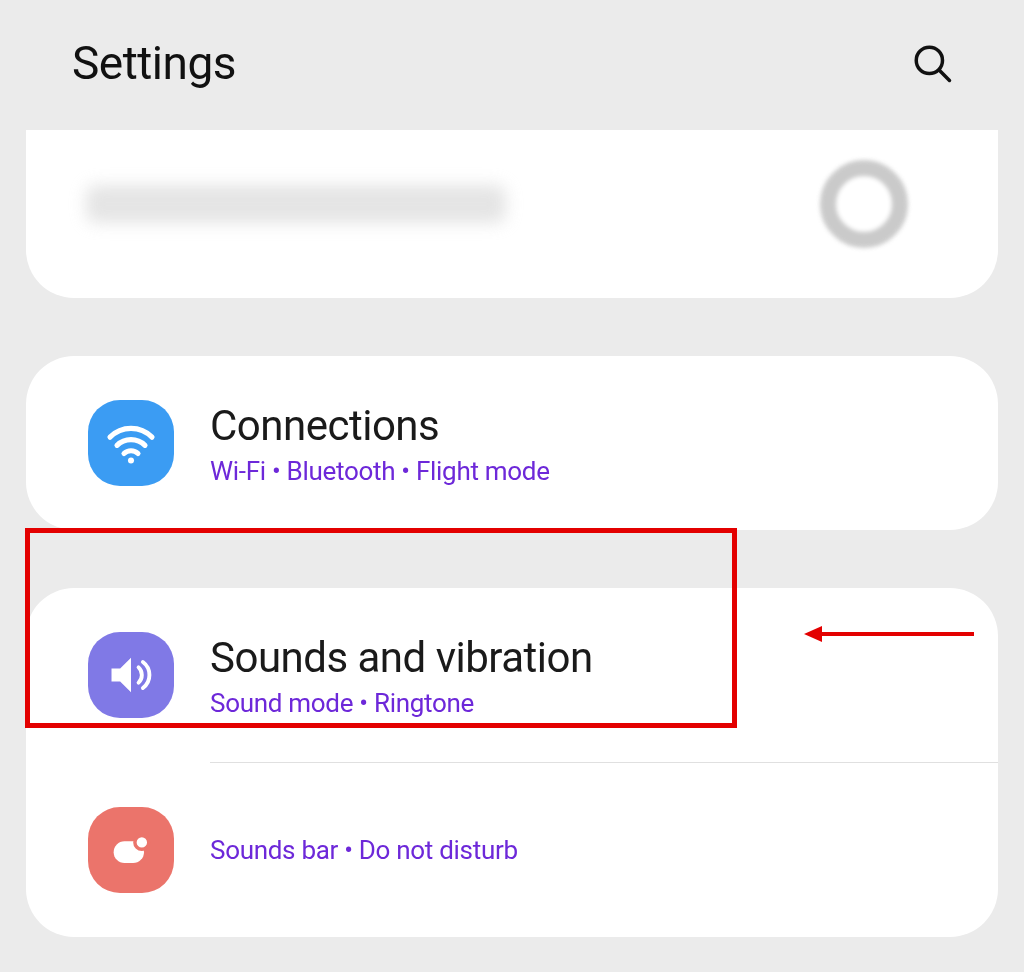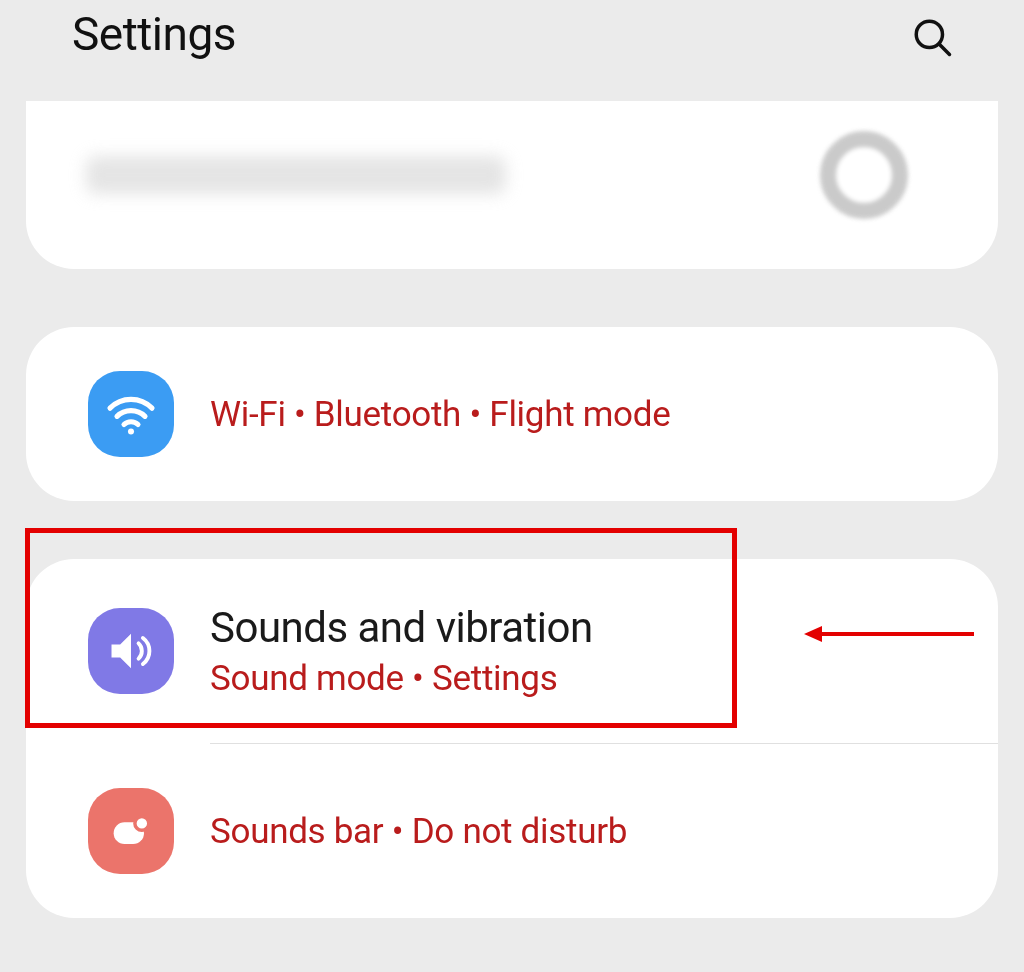--- a/index.html
+++ b/index.html
@@ -10,23 +10,23 @@
   body {
     width: 1024px;
     height: 972px;
     background: #ebebeb;
     font-family: -apple-system, BlinkMacSystemFont, "Segoe UI", Roboto, sans-serif;
     overflow: hidden;
     position: relative;
   }
   .header {
     display: flex;
-    align-items: flex-end;
+    align-items: center;
     justify-content: space-between;
-    padding: 7px 68px 40px 72px;
+    padding: 36px 68px 40px 72px;
   }
   .header-title {
     font-size: 46px;
     font-weight: 400;
     color: #111;
     letter-spacing: -0.5px;
   }
   .search-btn {
     width: 48px;
     height: 48px;
@@ -93,23 +93,23 @@
     flex-direction: column;
     gap: 6px;
   }
   .item-title {
     font-size: 42px;
     font-weight: 400;
     color: #1a1a1a;
     letter-spacing: -0.5px;
   }
   .item-subtitle {
-    font-size: 35px;
+    font-size: 26px;
     font-weight: 400;
-    color: #b91c1c;
+    color: #6d28d9;
     letter-spacing: -0.3px;
   }
   .divider {
     height: 1px;
     background: #e0e0e0;
     margin: 0 0 0 184px;
   }
   .highlight-box {
     position: absolute;
     border: 5px solid #e30000;
@@ -150,37 +150,38 @@
   <div class="settings-item">
     <div class="icon-squircle icon-blue">
       <svg width="56" height="56" viewBox="0 0 24 24" fill="none" stroke="#fff" stroke-width="2.2" stroke-linecap="round">
         <path d="M3 9.5c5-5 13-5 18 0"></path>
         <path d="M6 13c3.3-3.3 8.7-3.3 12 0"></path>
         <path d="M9 16.5c1.6-1.6 4.4-1.6 6 0"></path>
         <circle cx="12" cy="19.5" r="1.3" fill="#fff" stroke="none"></circle>
       </svg>
     </div>
     <div class="item-text">
+      <div class="item-title">Connections</div>
       <div class="item-subtitle">Wi-Fi  •  Bluetooth  •  Flight mode</div>
     </div>
   </div>
 </div>
 
 <div class="card" style="margin-bottom:0;">
   <div class="settings-item">
     <div class="icon-squircle icon-purple">
       <svg width="52" height="52" viewBox="0 0 24 24" fill="#fff">
         <path d="M3 9v6h4l5 5V4L7 9H3z"></path>
         <path d="M15.5 8.5c1 .9 1.5 2.1 1.5 3.5s-.5 2.6-1.5 3.5" fill="none" stroke="#fff" stroke-width="1.8" stroke-linecap="round"></path>
         <path d="M17.5 6c2 1.5 3 3.6 3 6s-1 4.5-3 6" fill="none" stroke="#fff" stroke-width="1.8" stroke-linecap="round"></path>
       </svg>
     </div>
     <div class="item-text">
       <div class="item-title">Sounds and vibration</div>
-      <div class="item-subtitle">Sound mode  •  Settings</div>
+      <div class="item-subtitle">Sound mode  •  Ringtone</div>
     </div>
   </div>
   <div class="divider"></div>
   <div class="settings-item">
     <div class="icon-squircle icon-orange">
       <svg width="52" height="52" viewBox="0 0 24 24">
         <rect x="4" y="8" width="14" height="10" rx="5" fill="#fff"></rect>
         <circle cx="17" cy="8.5" r="3.2" fill="#fff" stroke="#eb746b" stroke-width="1.6"></circle>
       </svg>
     </div>

